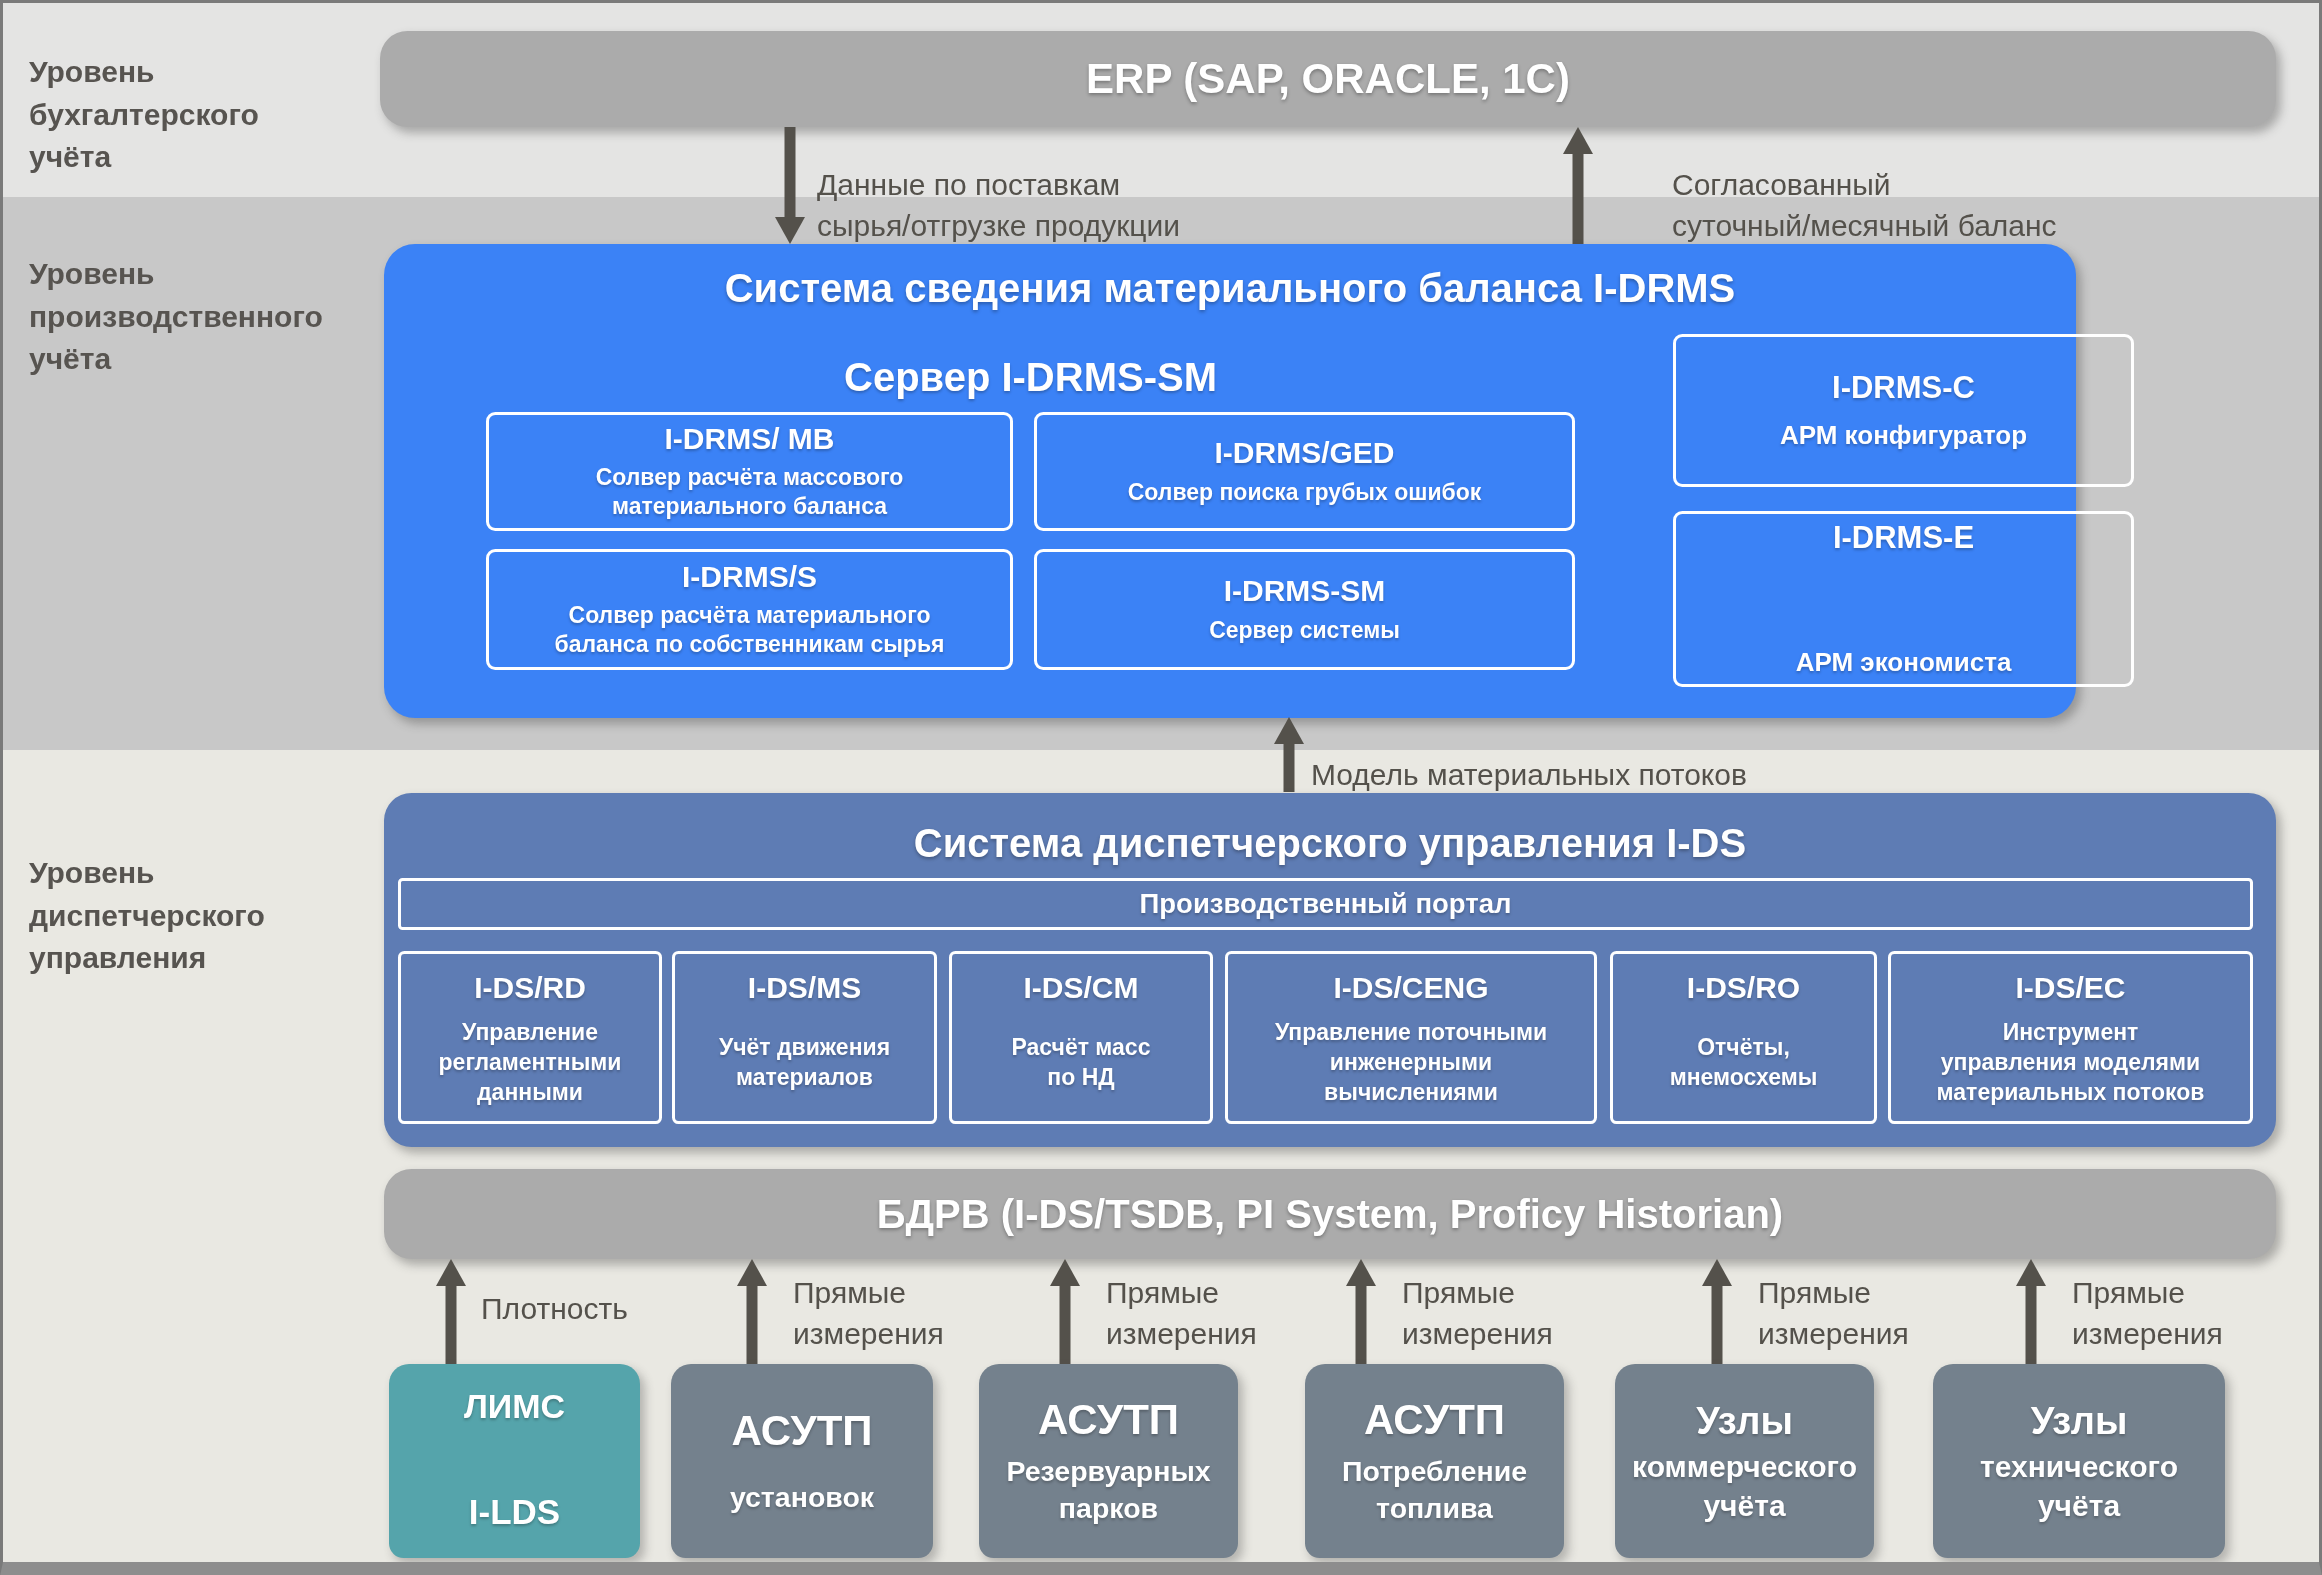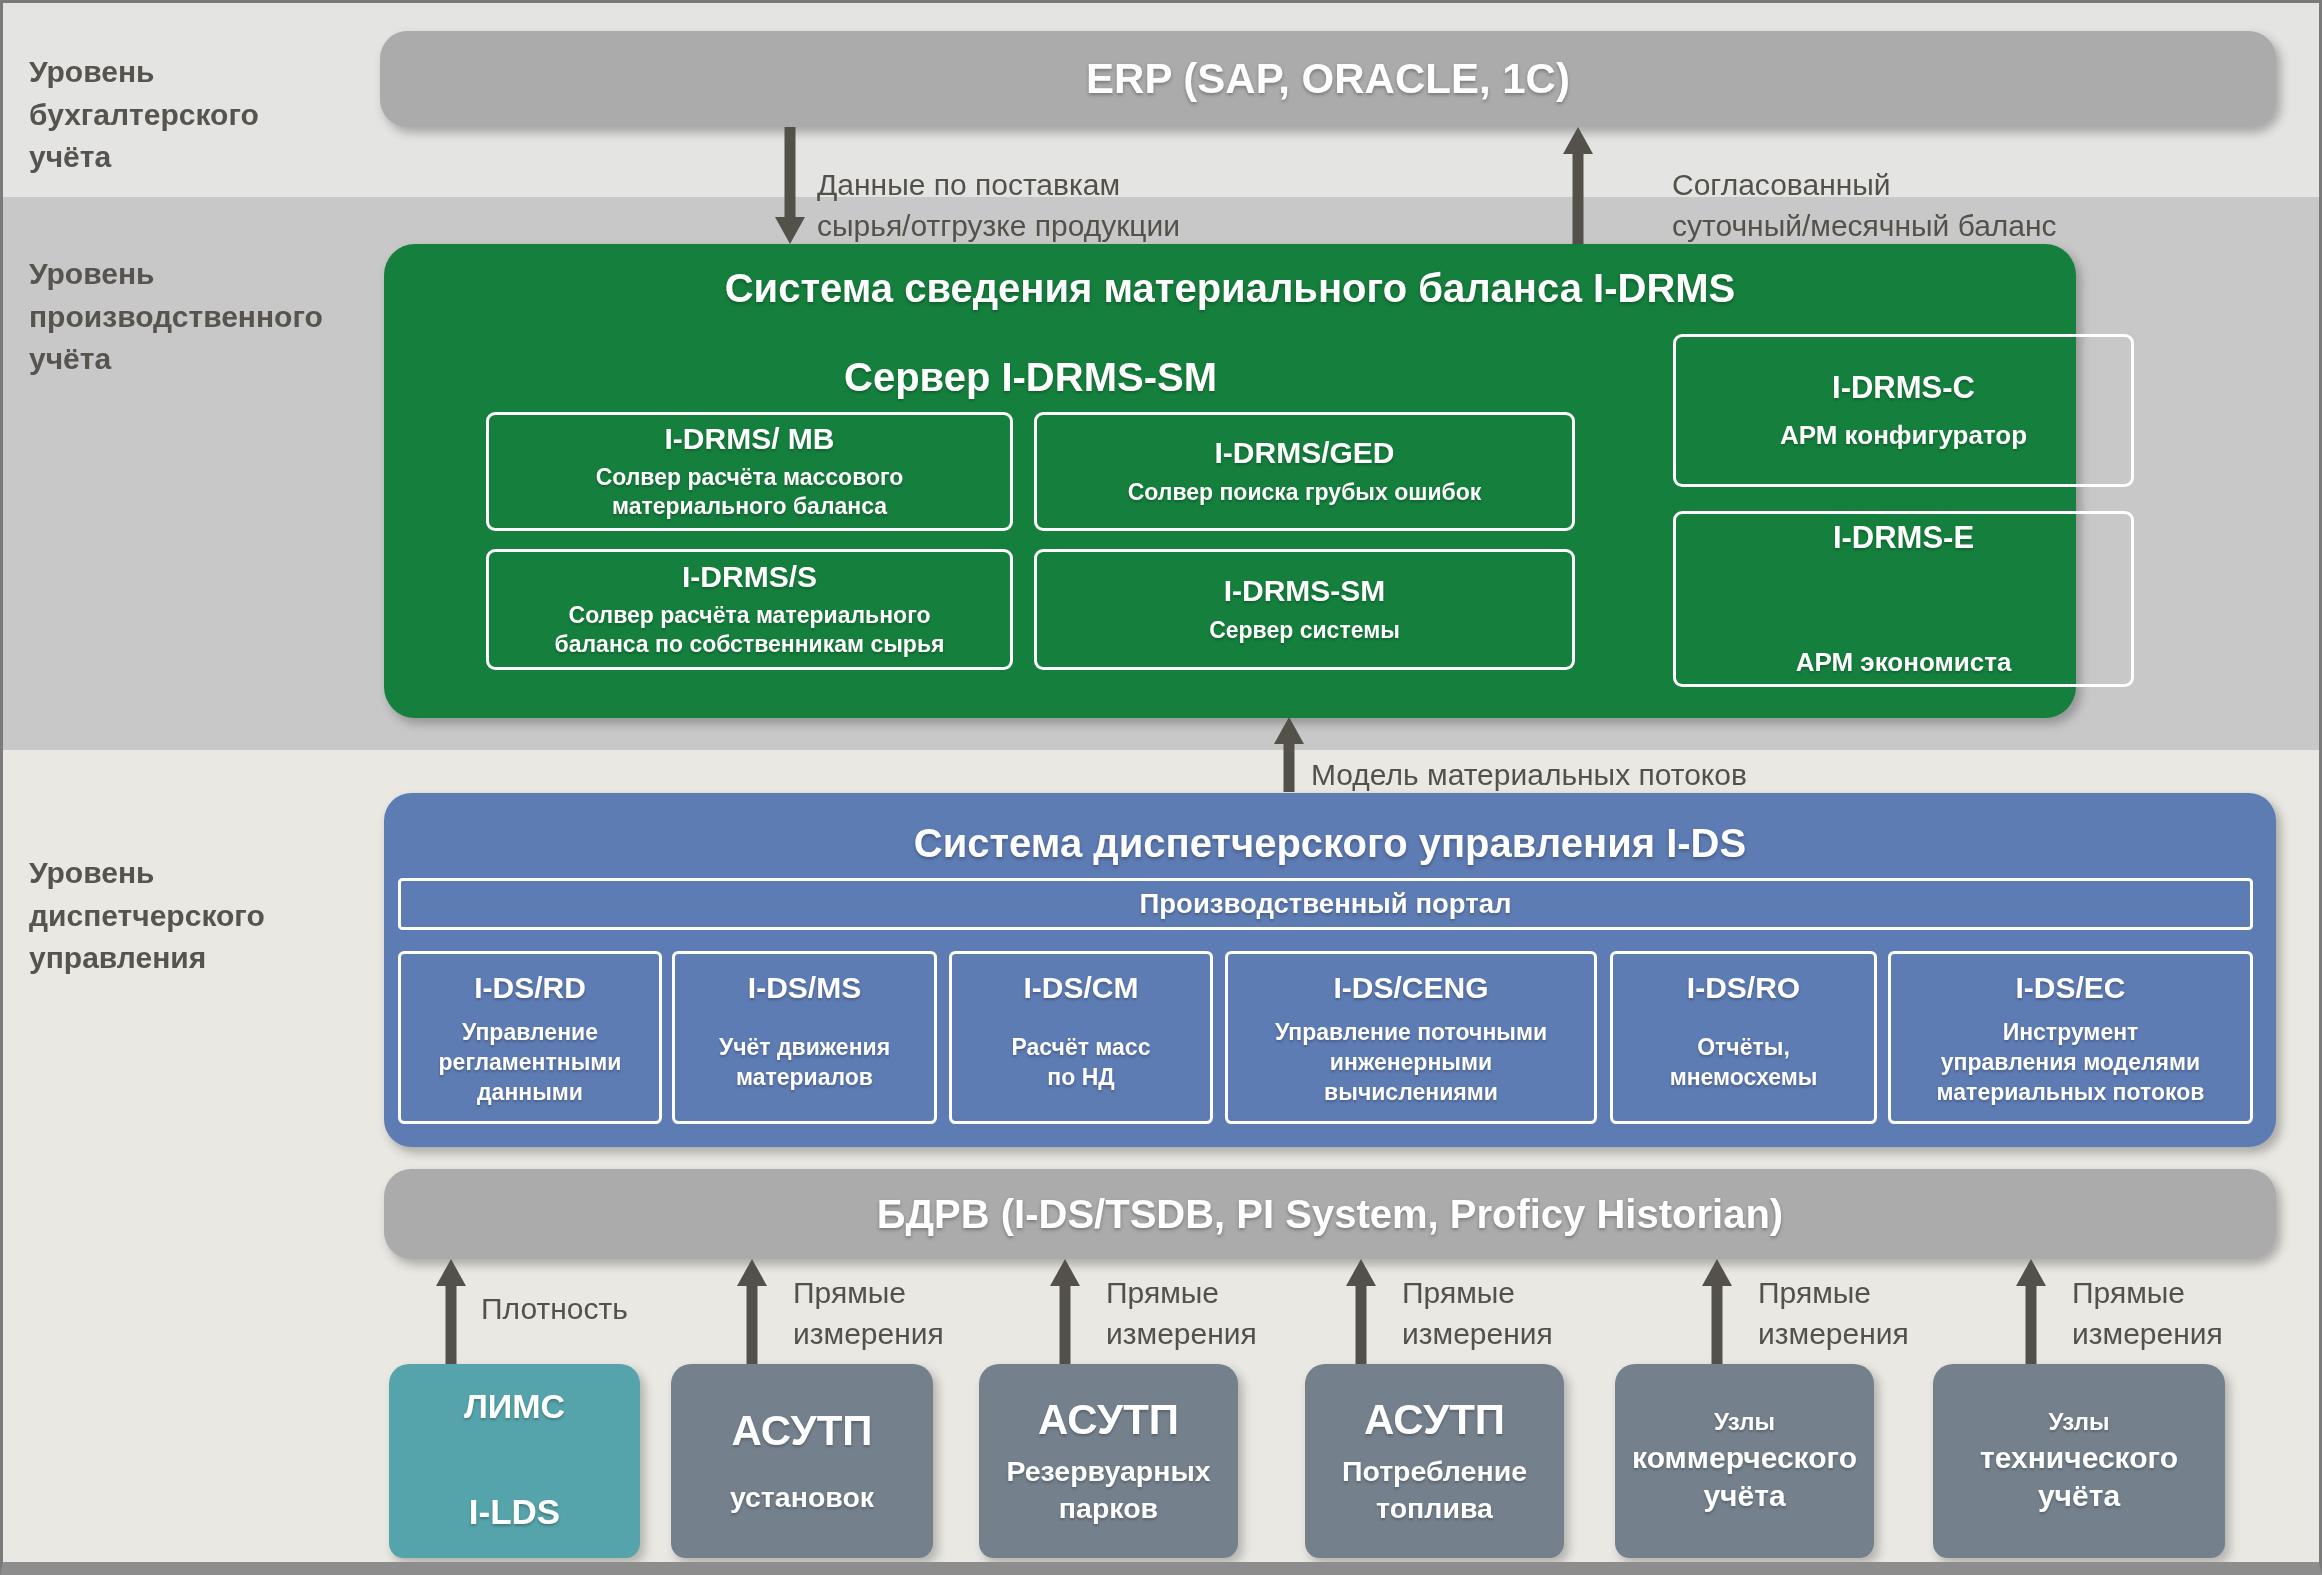--- a/index.html
+++ b/index.html
@@ -74,21 +74,21 @@
   }
   .src .t{font-weight:bold; text-shadow:0 1.8px 2.8px rgba(0,0,0,0.25);}
   .src .s{font-weight:bold; line-height:1.28; white-space:pre-line; text-shadow:0 1.8px 2.8px rgba(0,0,0,0.25);}
   .src-lims{gap:64px; background:#55a4ab;}
   .src-lims .t{font-size:34px;}
   .src-lims .s{font-size:35px;}
   .src-asutp{gap:24px; background:#74818d;}
   .src-asutp .t{font-size:42px;}
   .src-asutp .s{font-size:28.5px;}
   .src-uzly{gap:1.8px; background:#74818d;}
-  .src-uzly .t{font-size:24px; font-weight:bold; line-height:1.3;}
+  .src-uzly .t{font-size:38px; font-weight:bold; line-height:1.3;}
   .src-uzly .s{font-size:30px;}
 </style>
 </head>
 <body>
 
 <div class="page">
 
   <div class="band" style="top:0; height:194px; background:#e4e4e3;"></div>
   <div class="band" style="top:194px; height:553px; background:#c8c8c8;"></div>
   <div class="band" style="top:747px; height:815px; background:#e9e8e2;"></div>
@@ -114,21 +114,21 @@
   <div class="flowlab" style="left:814px; top:161px;">Данные по поставкам
 сырья/отгрузке продукции</div>
 
   <div class="arrow up" style="left:1558px; top:124px; height:117px;">
     <div class="stem"></div>
     <div class="head"></div>
   </div>
   <div class="flowlab" style="left:1669px; top:161px;">Согласованный
 суточный/месячный баланс</div>
 
-  <div class="panel" style="left:381px; top:241px; width:1692px; height:474px; background:#15803d;">
+  <div class="panel" style="left:381px; top:241px; width:1692px; height:474px; background:#3b82f6;">
     <div class="panel-title" style="margin-top:22px;">Система сведения материального баланса I-DRMS</div>
   </div>
   <div class="server-label" style="left:483px; top:352px; width:1089px;">Сервер I-DRMS-SM</div>
 
   <div class="wbox" style="left:483px; top:409px; width:527px; height:119px;">
     <div class="code">I-DRMS/ MB</div>
     <div class="desc">Солвер расчёта массового
 материального баланса</div>
   </div>
   <div class="wbox" style="left:1031px; top:409px; width:541px; height:119px;">

